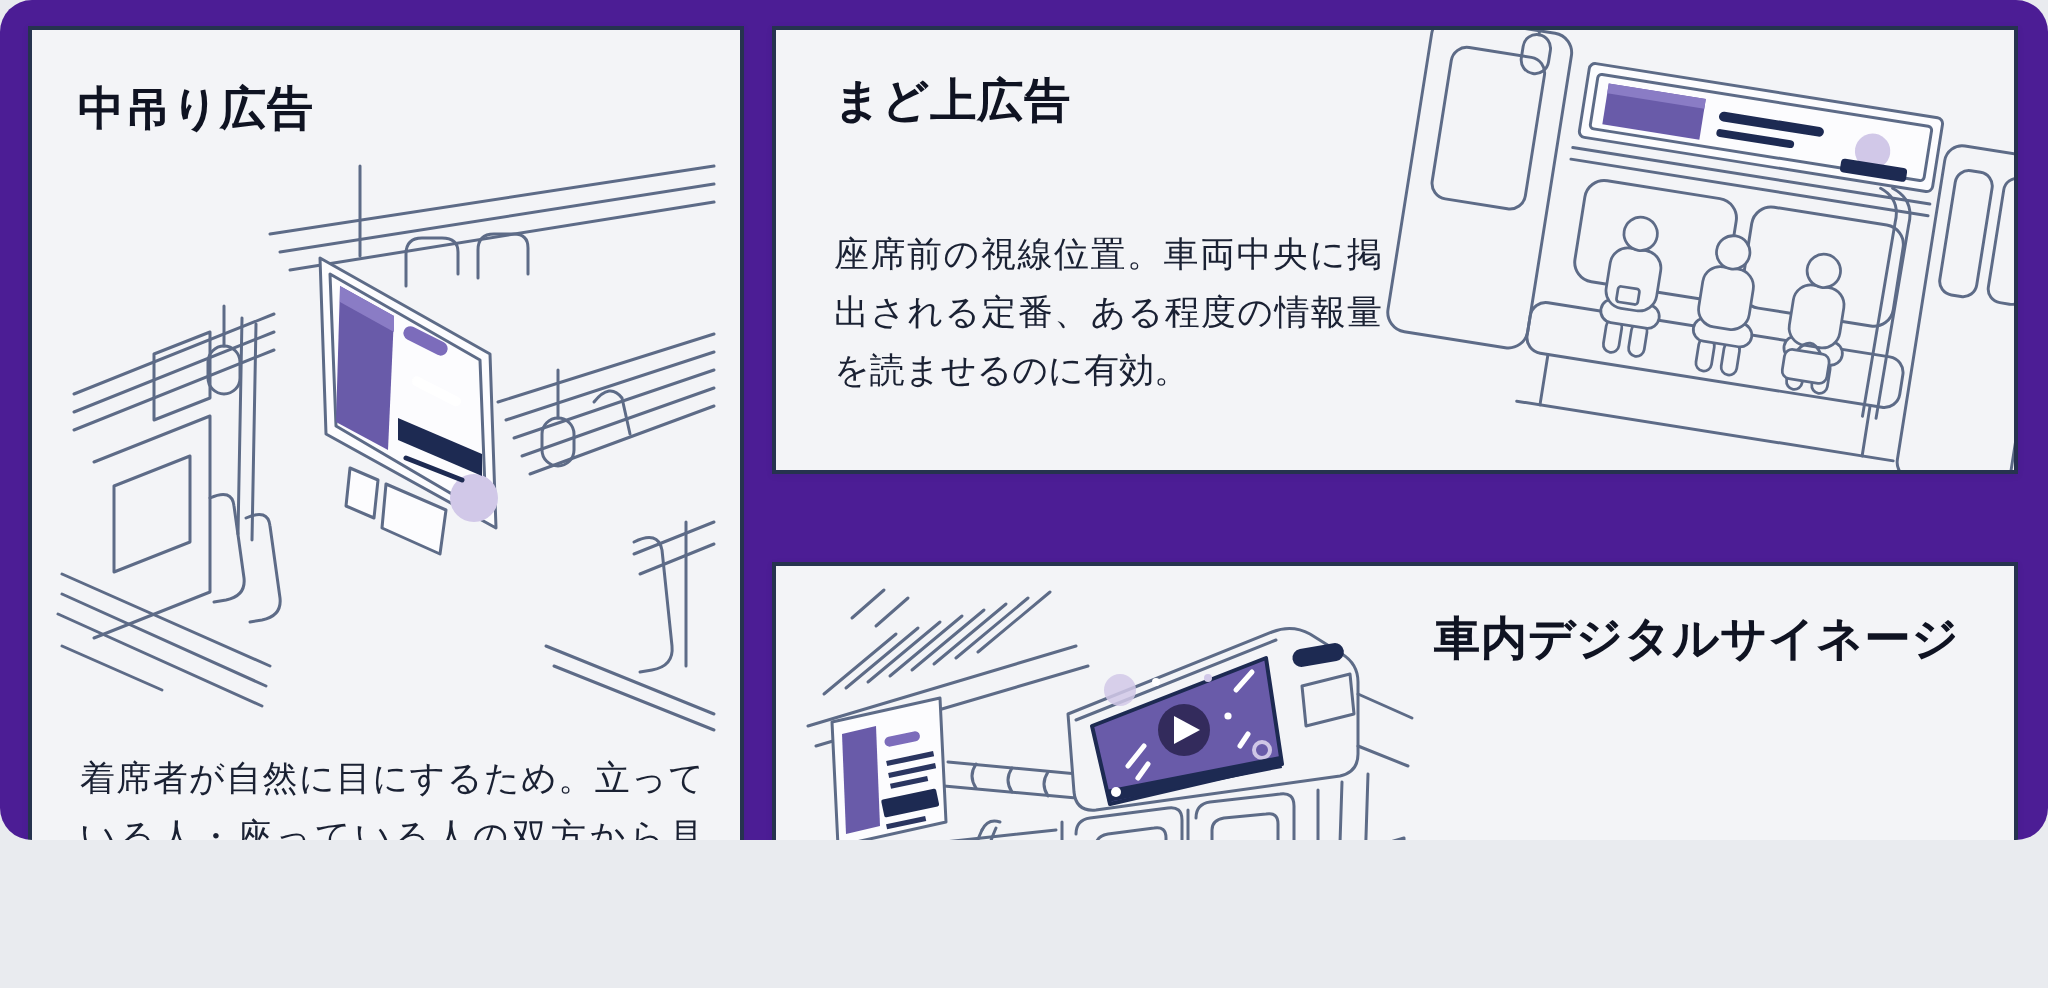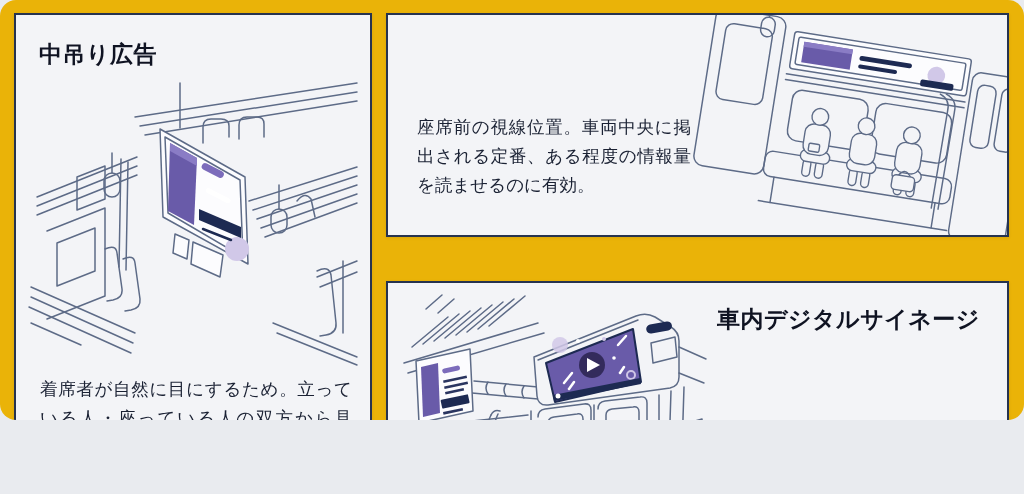--- a/index.html
+++ b/index.html
@@ -3,21 +3,21 @@
 <meta charset="utf-8">
 <style>
   html,body{margin:0;padding:0;}
   body{
     font-family:"Liberation Sans","DejaVu Sans",sans-serif;
     background:#e9ebef;
   }
   .canvas{
     position:relative;
     width:1024px;height:420px;
-    background:#eab308;
+    background:#4c1d95;
     overflow:hidden;
     border-radius:16px;
   }
   .panel{
     position:absolute;
     background:#f3f4f7;
     border:2px solid #26334f;
     box-sizing:border-box;
     overflow:hidden;
     box-shadow:0 1px 3px rgba(30,40,70,.10);
@@ -150,20 +150,21 @@
           <path class="lnf" d="M158,153 L172,159 L170,178 L156,172 Z"></path>
           <path class="lnf" d="M176,161 L206,174 L203,196 L174,183 Z"></path>
         </g>
       </svg>
     </div>
 
     <p class="panel-body">着席者が自然に目にするため。立っている人・座っている人の双方から見え、短期間での認知拡大に適する。</p>
   </section>
 
   <section class="panel panel-topright">
+    <h2 class="panel-title">まど上広告</h2>
     <p class="panel-body">座席前の視線位置。車両中央に掲出される定番、ある程度の情報量を読ませるのに有効。</p>
 
     <div class="illus">
       <svg width="320" height="224" viewBox="0 0 320 228">
         <defs>
           <g id="person">
             <rect class="fig" x="-10" y="45" width="8" height="17" rx="4"></rect>
             <rect class="fig" x="3" y="45" width="8" height="17" rx="4"></rect>
             <rect class="fig" x="-14" y="35" width="30" height="12" rx="6"></rect>
             <rect class="fig" x="-13" y="8" width="26" height="31" rx="9"></rect>

